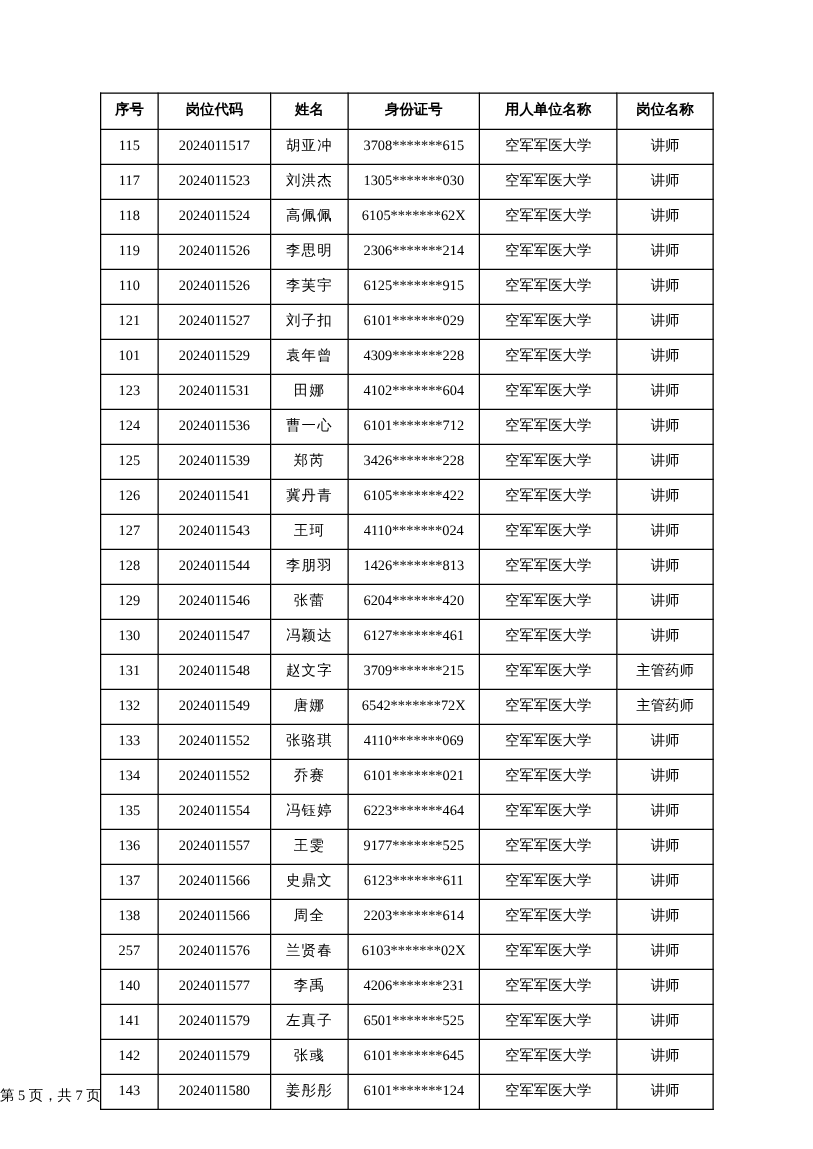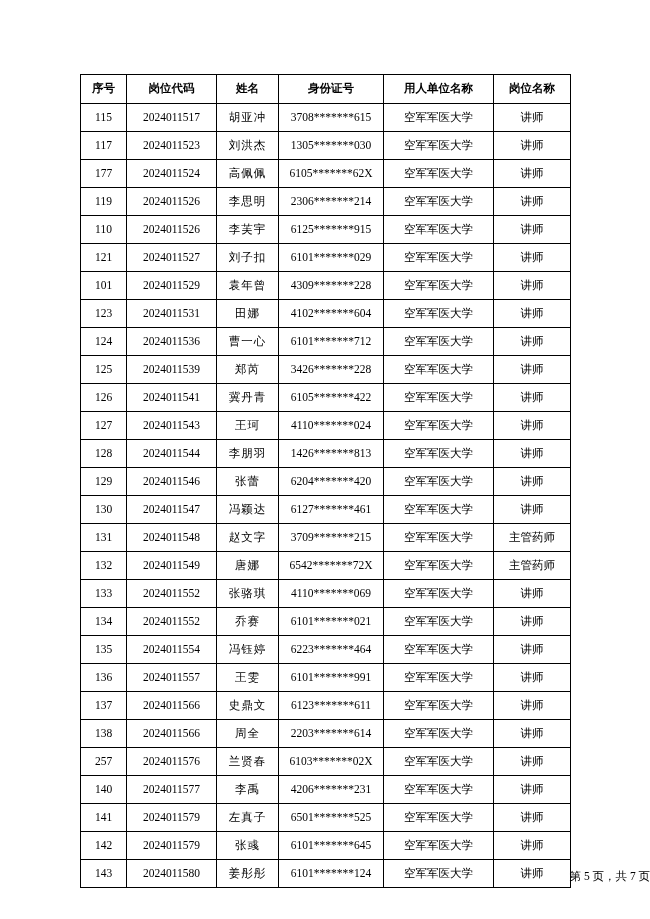--- a/index.html
+++ b/index.html
@@ -69,21 +69,21 @@
     font-size: 11px;
   }
   td.post {
     font-size: 11px;
   }
   .footer {
     position: absolute;
     left: 0;
     top: 869px;
     width: 650px;
-    text-align: right;
+    text-align: left;
     font-size: 11.5px;
     font-family: "Liberation Serif", "DejaVu Serif", serif;
   }
 </style>
 </head>
 <body>
 
 <div class="page">
 
   <div class="table-wrap">
@@ -117,21 +117,21 @@
         </tr>
         <tr>
           <td class="seq">117</td>
           <td class="code">2024011523</td>
           <td class="name">刘洪杰</td>
           <td class="idno">1305*******030</td>
           <td class="unit">空军军医大学</td>
           <td class="post">讲师</td>
         </tr>
         <tr>
-          <td class="seq">177</td>
+          <td class="seq">118</td>
           <td class="code">2024011524</td>
           <td class="name">高佩佩</td>
           <td class="idno">6105*******62X</td>
           <td class="unit">空军军医大学</td>
           <td class="post">讲师</td>
         </tr>
         <tr>
           <td class="seq">119</td>
           <td class="code">2024011526</td>
           <td class="name">李思明</td>
@@ -264,21 +264,21 @@
           <td class="code">2024011554</td>
           <td class="name">冯钰婷</td>
           <td class="idno">6223*******464</td>
           <td class="unit">空军军医大学</td>
           <td class="post">讲师</td>
         </tr>
         <tr>
           <td class="seq">136</td>
           <td class="code">2024011557</td>
           <td class="name">王雯</td>
-          <td class="idno">6101*******991</td>
+          <td class="idno">9177*******525</td>
           <td class="unit">空军军医大学</td>
           <td class="post">讲师</td>
         </tr>
         <tr>
           <td class="seq">137</td>
           <td class="code">2024011566</td>
           <td class="name">史鼎文</td>
           <td class="idno">6123*******611</td>
           <td class="unit">空军军医大学</td>
           <td class="post">讲师</td>

